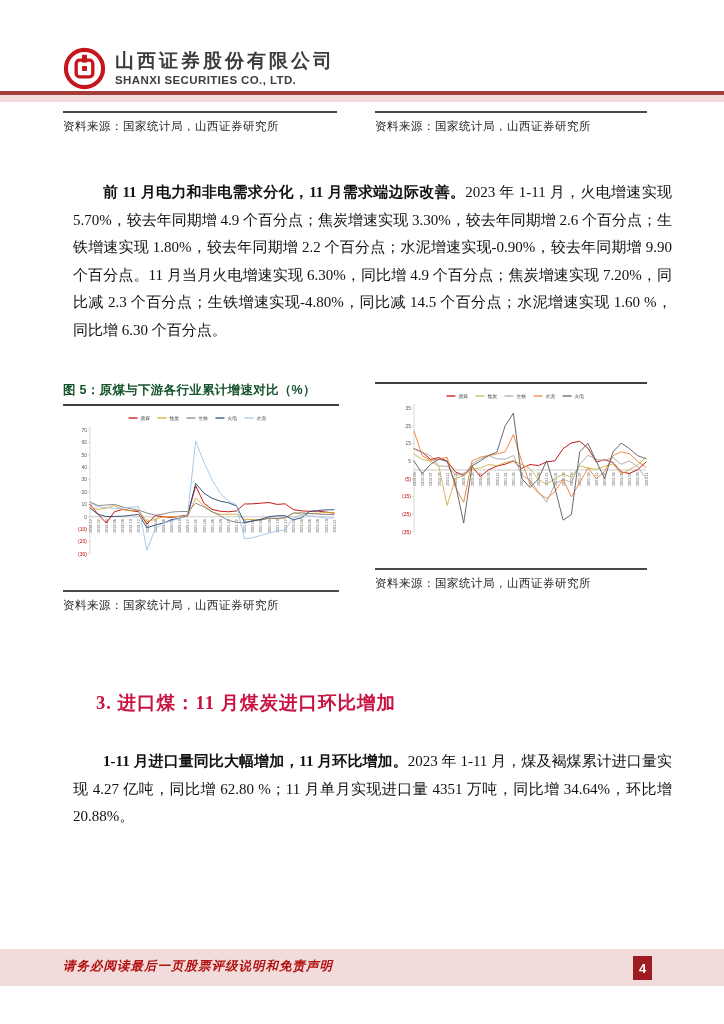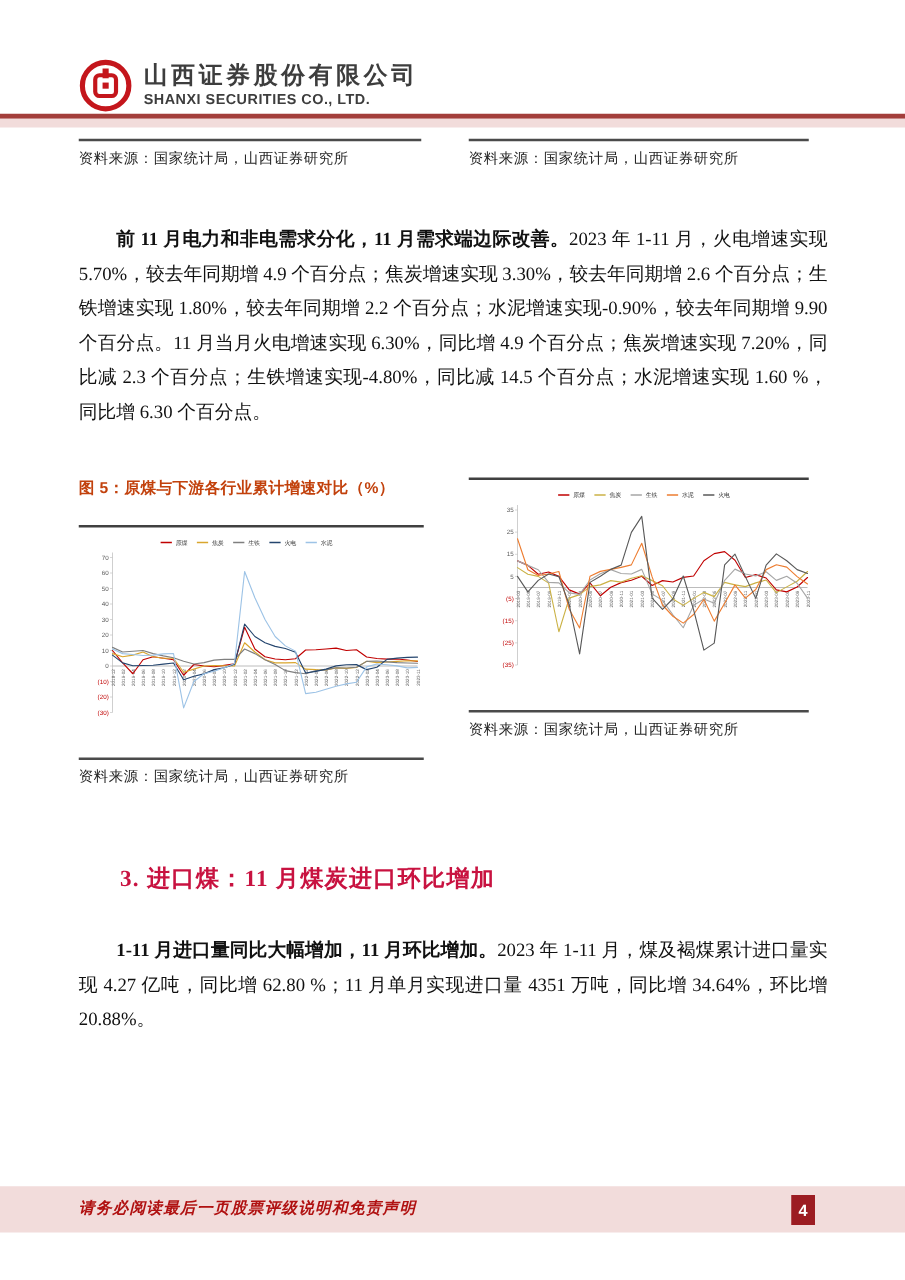--- a/index.html
+++ b/index.html
@@ -24,32 +24,32 @@
   .rule-pink{position:absolute;left:0;top:95px;width:724px;height:7px;background:var(--band-pink,#f2dcdb);}
 
   
   .hrule{height:2px;background:#4a4a4a;}
   .src-caption{font-family:Liberation Serif, serif;font-size:11.5px;color:#262626;
                margin-top:6px;letter-spacing:0.5px;}
   .src-top-left{position:absolute;left:63px;top:111px;width:274px;}
   .src-top-right{position:absolute;left:375px;top:111px;width:272px;}
 
   
-  .para{position:absolute;left:63px;width:599px;font-size:15px;line-height:27.5px;
+  .para{position:absolute;left:73px;width:599px;font-size:15px;line-height:27.5px;
         text-align:justify;text-indent:2em;color:#111;}
   .para b{font-weight:bold;}
   .para-1{top:164px;}
   .para-2{top:733px;}
 
   
   .fig{position:absolute;top:382px;}
   .fig-left{left:63px;width:276px;}
   .fig-right{left:375px;width:282px;}
   .fig-title{font-family:"Liberation Sans","DejaVu Sans",sans-serif;font-size:12.5px;font-weight:600;
-             color:#c2410c;line-height:16px;margin-bottom:22px;letter-spacing:0.3px;}
+             color:#14532d;line-height:16px;margin-bottom:6px;letter-spacing:0.3px;}
   .fig-rule{height:2px;background:#404040;}
   .chart-svg{display:block;margin-top:4px;}
   .fig-right .chart-svg{margin-left:12px;}
   .fig-bottom{margin-top:2px;}
 
   
   .sec-heading{position:absolute;left:63px;top:690px;font-size:18.5px;font-weight:bold;
                color:var(--heading-red,#c81240);letter-spacing:1px;margin-left:33px;}
 
   

